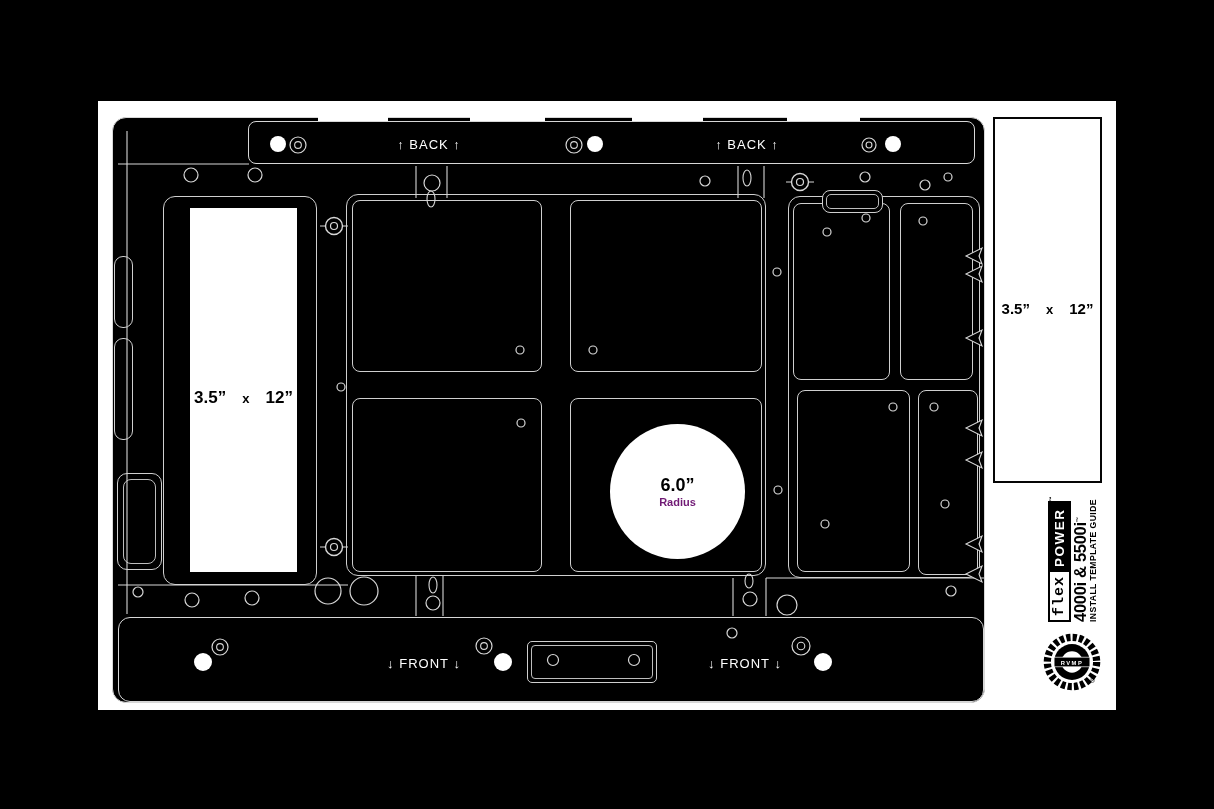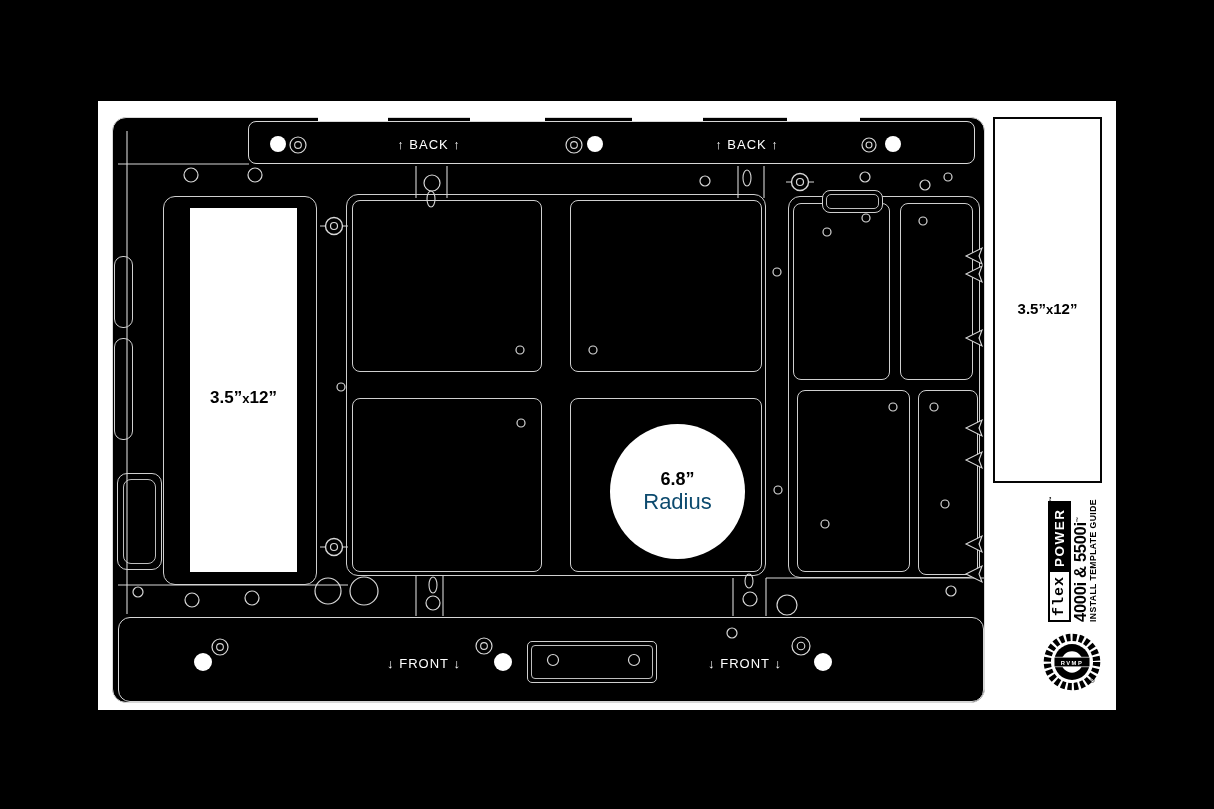--- a/index.html
+++ b/index.html
@@ -11,26 +11,26 @@
   .tpl-body{left:112px;top:117px;width:873px;height:586px;background:#000;
             border:1.4px solid #d7d7d7;border-radius:14px;}
   .notch{background:#fff;top:116px;height:16px;}
   .rail{left:248px;top:121px;width:727px;height:43px;border:1.3px solid #d7d7d7;border-radius:8px;background:#000;}
   .back-label,.front-label{position:absolute;color:#fff;font-weight:400;font-size:13px;
             letter-spacing:1px;transform:translate(-50%,-50%);white-space:nowrap;}
   .frame{border:1.2px solid #cfcfcf;border-radius:12px;background:transparent;}
   .comp{border:1.2px solid #cfcfcf;border-radius:8px;background:transparent;}
   .slot-white{left:190px;top:208px;width:107px;height:364px;background:#fff;
               display:flex;align-items:center;justify-content:center;}
-  .dim-label{font-weight:800;font-size:17px;color:#000;display:flex;align-items:baseline;gap:0;white-space:nowrap;margin-top:16px;}
+  .dim-label{font-weight:800;font-size:17px;color:#000;display:flex;align-items:baseline;gap:16px;white-space:nowrap;margin-top:16px;}
   .dim-x{font-size:13px;font-weight:700;}
   .radius-circle{left:610px;top:424px;width:135px;height:135px;background:#fff;border-radius:50%;
                  display:flex;flex-direction:column;align-items:center;justify-content:center;line-height:1.15;}
   .radius-value{font-weight:800;font-size:18px;color:#000;}
-  .radius-word{font-weight:400;font-size:22px;color:#0c4a6e;}
+  .radius-word{font-weight:700;font-size:11px;color:#701a75;}
   .handle{left:822px;top:190px;width:61px;height:23px;border:1.2px solid #cfcfcf;border-radius:8px;background:#000;}
   .handle-inner{left:826px;top:194px;width:53px;height:15px;border:1px solid #bdbdbd;border-radius:5px;}
   .pocket{left:117px;top:473px;width:45px;height:97px;border:1.2px solid #cfcfcf;border-radius:10px;}
   .pocket-inner{left:123px;top:479px;width:33px;height:85px;border:1px solid #bdbdbd;border-radius:8px;}
   .edge-bar{left:114px;width:19px;border:1.2px solid #cfcfcf;border-radius:9px;}
   .bottom-rail{left:118px;top:617px;width:866px;height:85px;border:1.3px solid #d7d7d7;border-radius:12px;background:#000;}
   .center-box{left:527px;top:641px;width:130px;height:42px;border:1.2px solid #cfcfcf;border-radius:5px;}
   .center-box-inner{left:531px;top:645px;width:122px;height:34px;border:1px solid #bdbdbd;border-radius:4px;}
   .right-panel{left:993px;top:117px;width:109px;height:366px;background:#fff;border:2px solid #050505;
                display:flex;align-items:center;justify-content:center;}
@@ -81,21 +81,21 @@
     </div>
   </div>
 
   <div class="abs frame" style="left:346px;top:194px;width:420px;height:382px;"></div>
   <div class="abs comp" style="left:352px;top:200px;width:190px;height:172px;"></div>
   <div class="abs comp" style="left:570px;top:200px;width:192px;height:172px;"></div>
   <div class="abs comp" style="left:352px;top:398px;width:190px;height:174px;"></div>
   <div class="abs comp" style="left:570px;top:398px;width:192px;height:174px;"></div>
 
   <div class="abs radius-circle">
-    <div class="radius-value">6.8”</div>
+    <div class="radius-value">6.0”</div>
     <div class="radius-word">Radius</div>
   </div>
 
   <div class="abs frame" style="left:788px;top:196px;width:192px;height:382px;"></div>
   <div class="abs comp" style="left:793px;top:203px;width:97px;height:177px;"></div>
   <div class="abs comp" style="left:900px;top:203px;width:73px;height:177px;"></div>
   <div class="abs comp" style="left:797px;top:390px;width:113px;height:182px;"></div>
   <div class="abs comp" style="left:918px;top:390px;width:60px;height:185px;"></div>
   <div class="abs handle"></div>
   <div class="abs handle-inner"></div>

